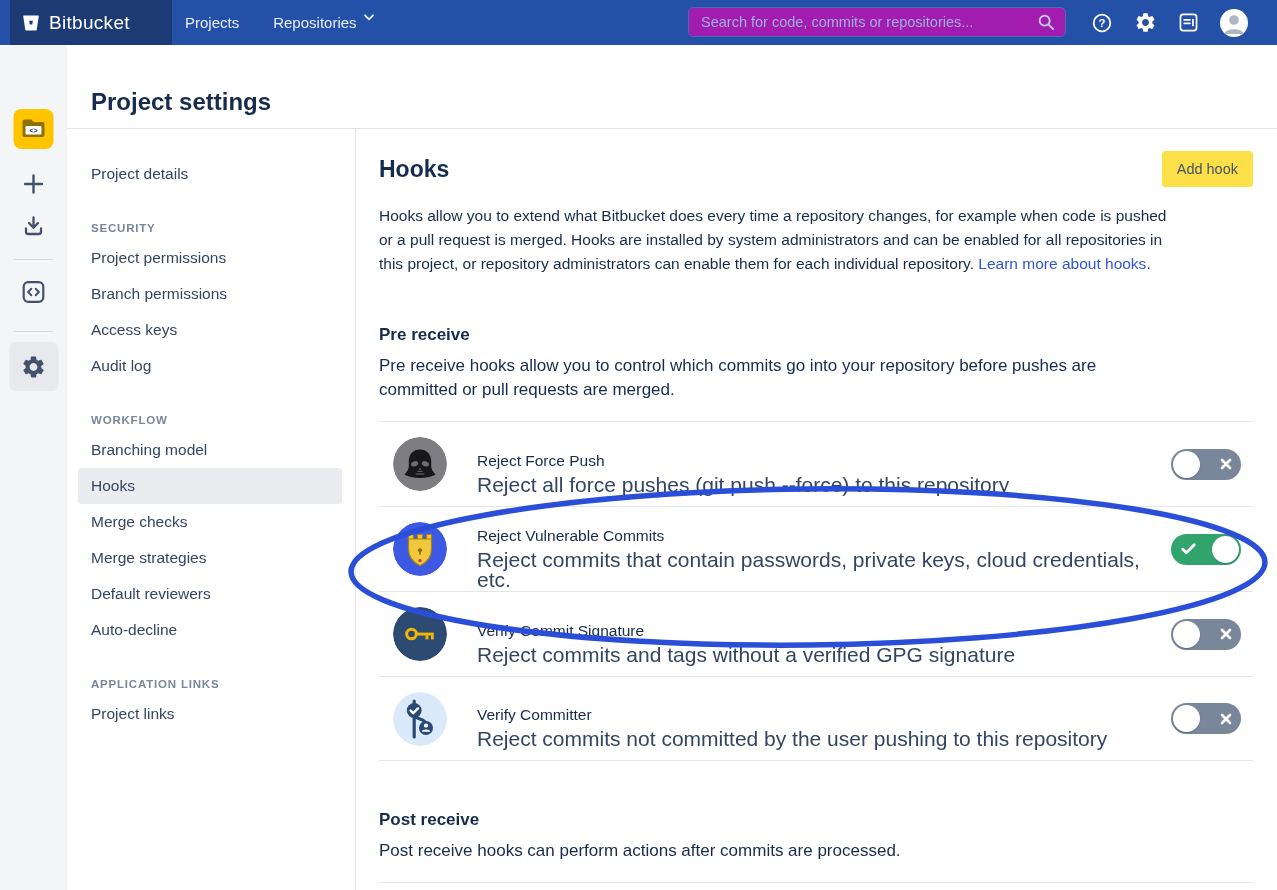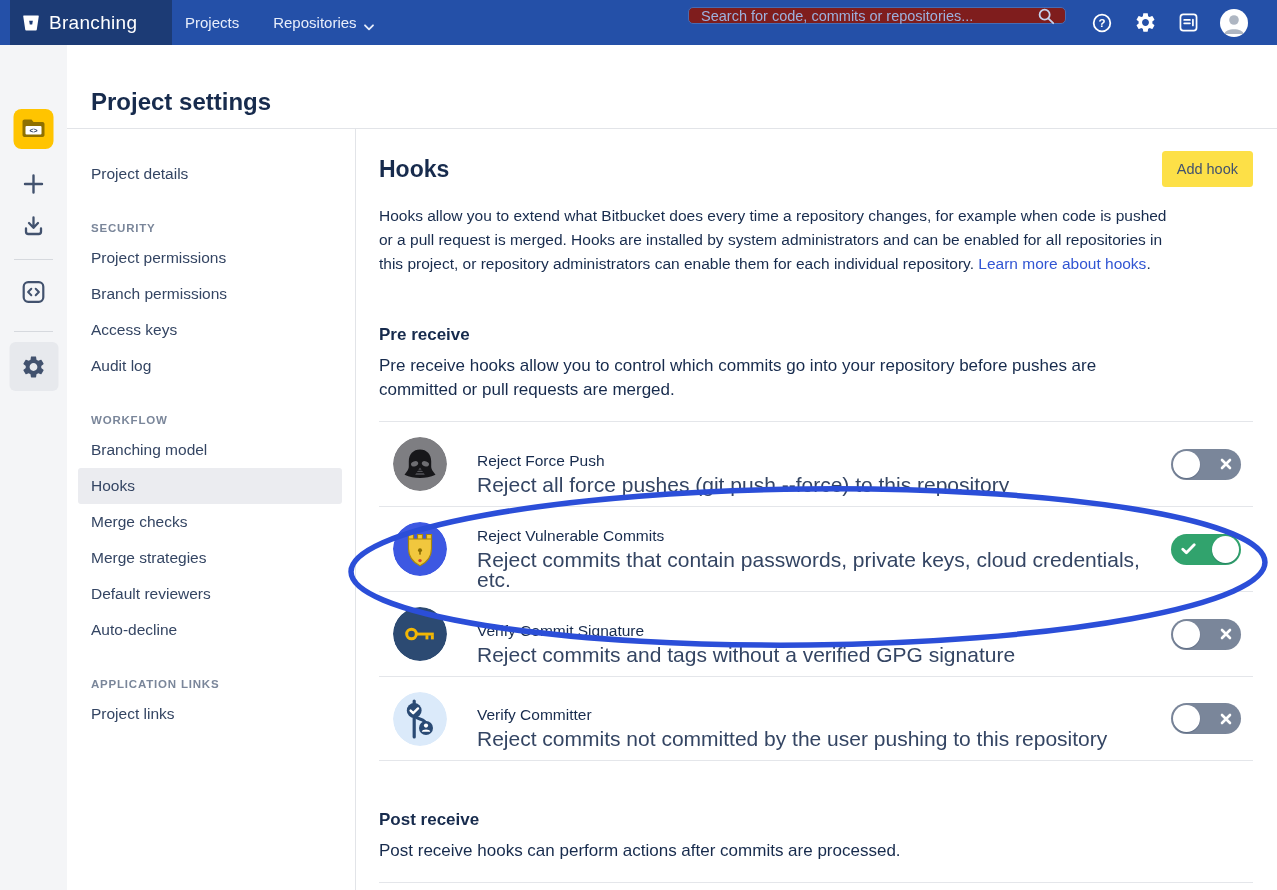--- a/index.html
+++ b/index.html
@@ -10,22 +10,22 @@
   *{box-sizing:border-box}
   body{margin:0;width:1277px;height:890px;position:relative;overflow:hidden;
        background:#fff;font-family:"Liberation Sans",sans-serif;}
 
   
   .topbar{position:absolute;top:0;left:0;width:1277px;height:45px;background:var(--topbar-blue);}
   .logo-block{position:absolute;left:10px;top:0;width:162px;height:45px;background:var(--logo-navy);
               display:flex;align-items:center;gap:8px;padding-left:11px;cursor:pointer;}
   .brand{color:#fff;font-size:19px;font-weight:500;letter-spacing:.3px;}
   .top-nav{position:absolute;left:185px;top:0;height:45px;display:flex;align-items:center;gap:34px;}
-  .nav-item{color:#e8eefb;font-size:15px;font-weight:500;display:flex;align-items:flex-end;gap:7px;cursor:pointer;}
-  .search-box{position:absolute;left:688px;top:7px;width:378px;height:17px;background:#7f1d1d;
+  .nav-item{color:#e8eefb;font-size:15px;font-weight:500;display:flex;align-items:flex-start;gap:7px;cursor:pointer;}
+  .search-box{position:absolute;left:688px;top:7px;width:378px;height:30px;background:#a21caf;
               border:1px solid #476cb3;border-radius:5px;display:flex;align-items:center;padding:0 10px;}
   .search-box input{flex:1;background:transparent;border:none;outline:none;color:#cdd9f0;
                     font-size:14.5px;font-family:inherit;min-width:0;}
   .search-box input::placeholder{color:#9db1dd;}
   .top-actions{position:absolute;left:1090px;top:0;height:45px;display:flex;align-items:center;gap:20px;}
   .icon-btn{background:none;border:none;padding:0;display:flex;align-items:center;cursor:pointer;}
   .avatar-wrap{width:28px;height:28px;border-radius:50%;background:#fff;overflow:hidden;
                display:flex;align-items:flex-end;justify-content:center;cursor:pointer;}
 
   
@@ -85,21 +85,21 @@
 </style>
 </head>
 <body>
 
 <header class="topbar">
   <div class="logo-block">
     <svg width="20" height="20" viewBox="0 0 24 24">
       <path d="M3.3 3h17.4c.4 0 .7.35.64.75L18.9 20.1a1 1 0 0 1-.98.9H6.1a1 1 0 0 1-.98-.9L2.66 3.75A.65.65 0 0 1 3.3 3z" fill="#fff"></path>
       <path d="M9.8 9.3h4.4l-.75 4.6h-2.9z" fill="#1c3b75"></path>
     </svg>
-    <span class="brand">Branching</span>
+    <span class="brand">Bitbucket</span>
   </div>
   <nav class="top-nav">
     <span class="nav-item">
       <span>Projects</span>
     </span>
     <span class="nav-item">
       <span>Repositories</span>
       <svg width="10" height="7" viewBox="0 0 10 7">
         <path d="M1 1.3l4 4 4-4" fill="none" stroke="#e8eefb" stroke-width="1.8" stroke-linecap="round" stroke-linejoin="round"></path>
       </svg>

